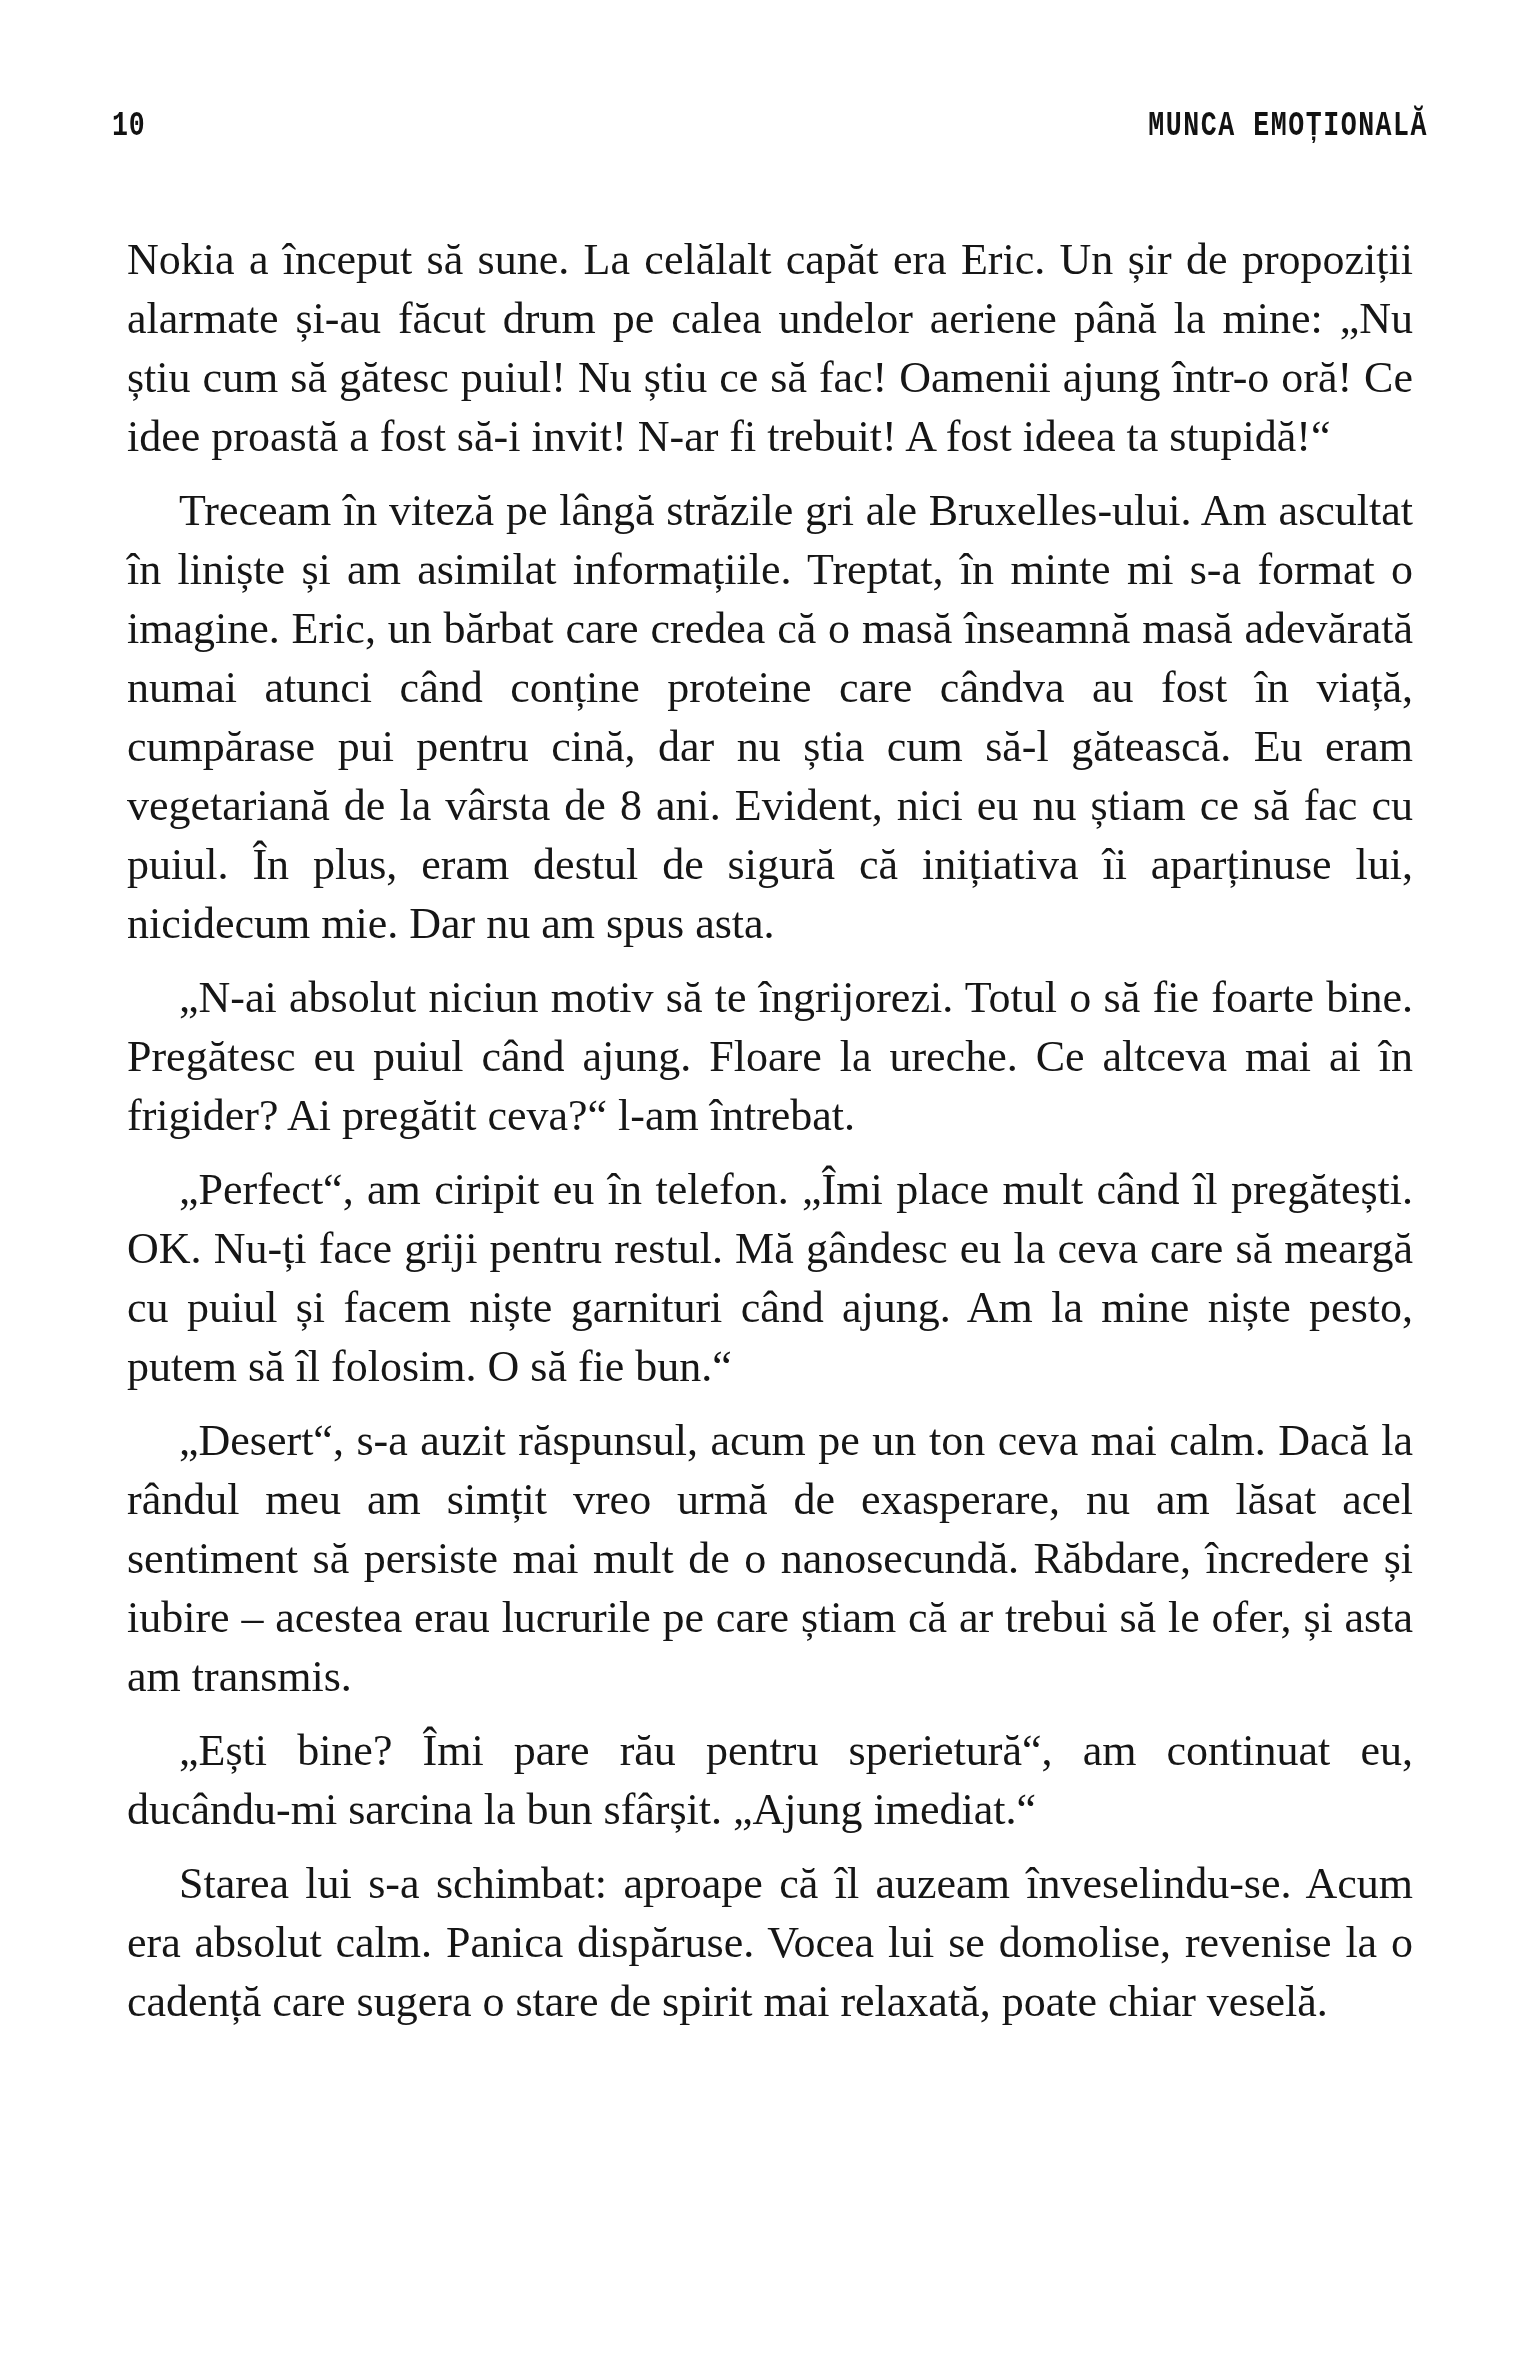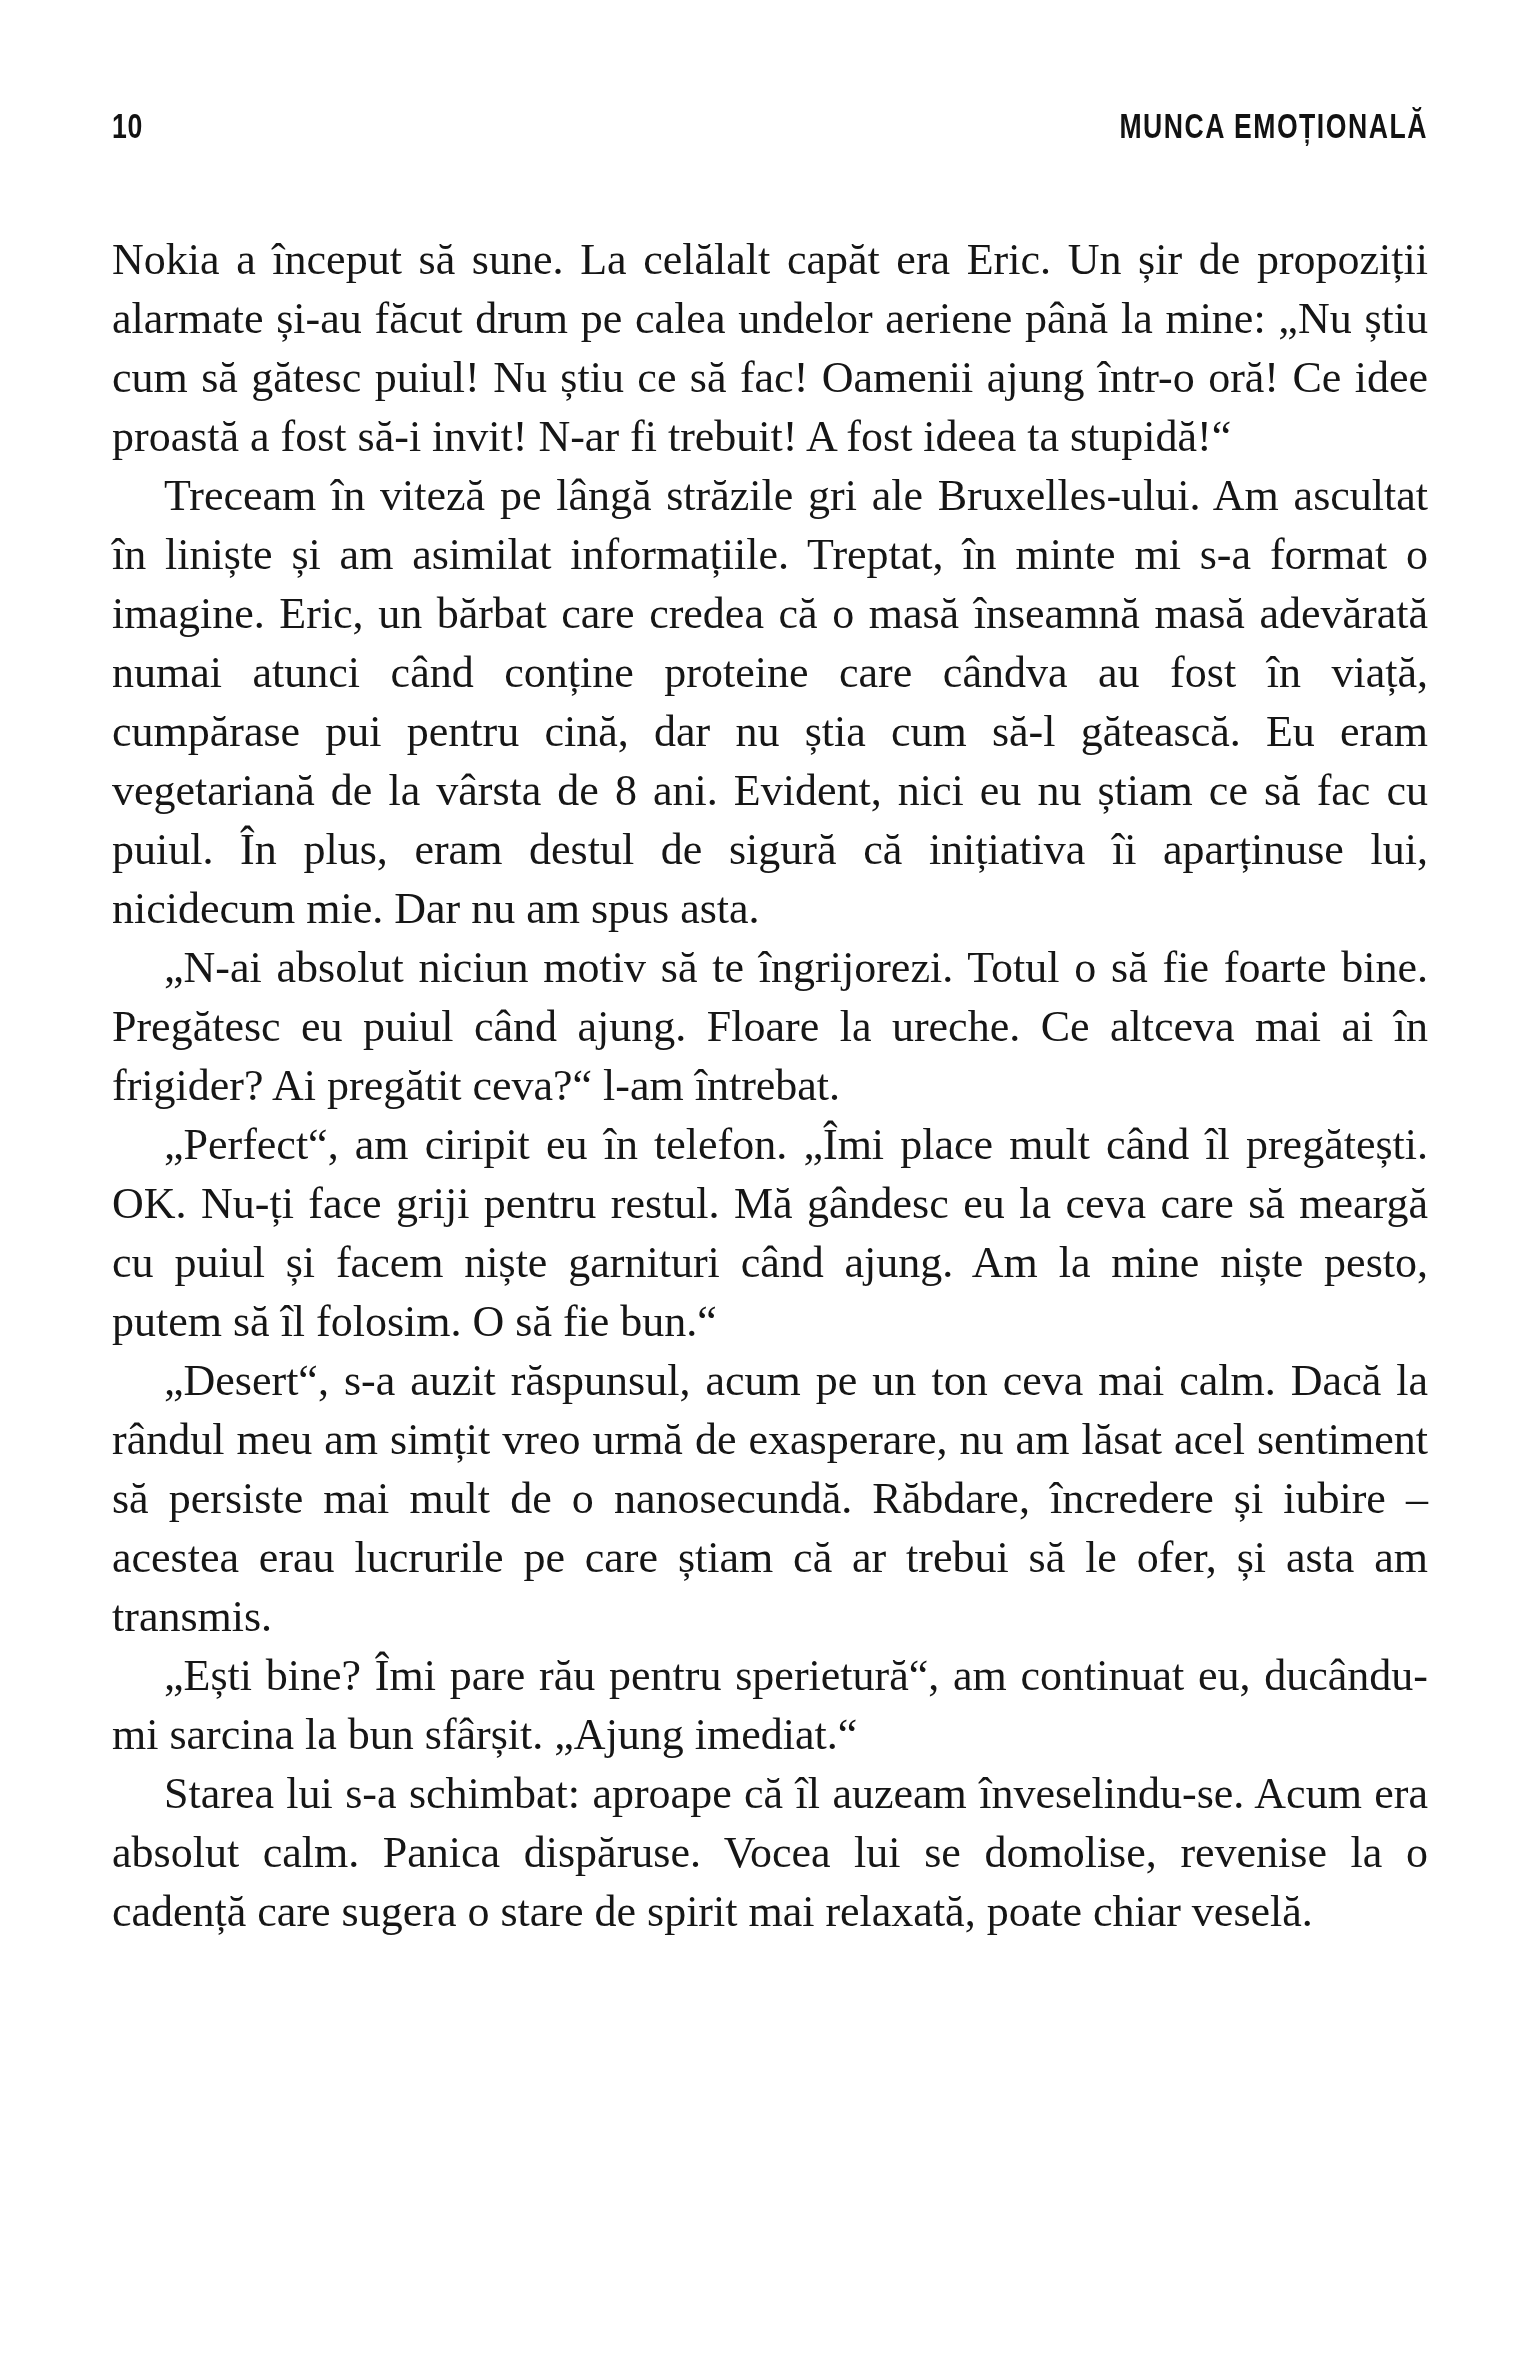--- a/index.html
+++ b/index.html
@@ -15,21 +15,21 @@
     box-sizing: border-box;
     padding: 0 107px 0 112px;
     color: #151515;
     overflow: hidden;
   }
   .running-head {
     display: flex;
     justify-content: space-between;
     align-items: flex-start;
     padding-top: 106px;
-    font-family: Liberation Sans, sans-serif;
+    font-family: Liberation Mono, monospace;
     font-weight: bold;
     font-size: 35px;
     color: #121212;
   }
   .running-head .pagenum {
     display: inline-block;
     transform: scaleX(0.76);
     transform-origin: left center;
     letter-spacing: 1px;
   }
@@ -41,21 +41,21 @@
   }
   .text-block {
     margin-top: 84px;
     font-family: "Liberation Serif", serif;
     font-size: 44px;
     line-height: 59px;
     text-align: justify;
     color: #161616;
   }
   .para {
-    margin: 0;
+    margin: 15px;
     text-indent: 52px;
   }
   .para.first {
     text-indent: 0;
   }
 </style>
 </head>
 <body>
 
 <div class="page">

